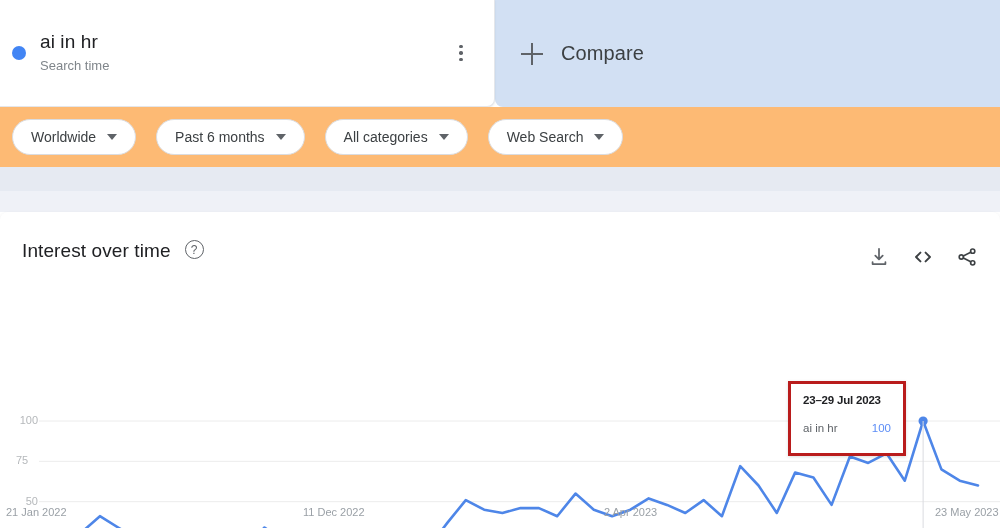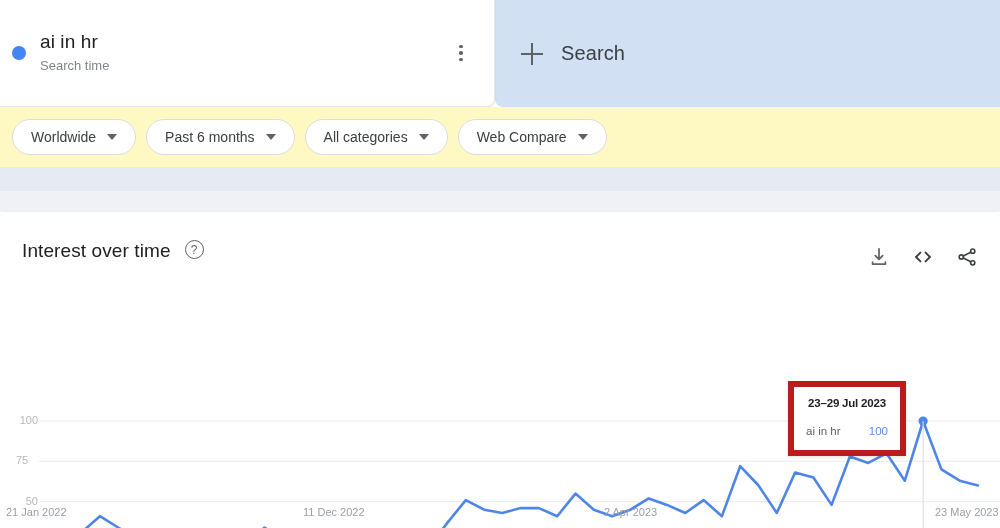--- a/index.html
+++ b/index.html
@@ -60,21 +60,21 @@
   .plus-icon::before, .plus-icon::after {
     content:""; position:absolute; background:#5f6368;
   }
   .plus-icon::before { left:0; top:10px; width:22px; height:2px; }
   .plus-icon::after  { top:0; left:10px; height:22px; width:2px; }
   .compare-label { font-size:20px; color:#3c4043; letter-spacing:.1px; }
 
   
   .chips {
     position:absolute; left:0; top:107px; width:1000px; height:60px;
-    background:#fef9c3; display:flex; align-items:center; padding-left:12px; gap:10px;
+    background:#fdba74; display:flex; align-items:center; padding-left:12px; gap:20px;
   }
   .chip {
     height:36px; border:1px solid #dadce0; border-radius:18px;
     display:inline-flex; align-items:center; justify-content:center;
     padding:0 18px; background:#fff; cursor:pointer;
     font-size:14px; color:#3c4043; white-space:nowrap;
   }
   .chip .caret {
     display:inline-block; margin-left:11px;
     width:0; height:0; border-left:5px solid transparent;
@@ -121,23 +121,23 @@
     position:absolute; font-size:11px; color:#b5b8bb; text-align:right;
     width:32px; left:6px; transform:translateY(-7px);
   }
   .xlab {
     position:absolute; font-size:11px; color:#9aa0a6; top:222px;
   }
 
   
   .tooltip {
     position:absolute; left:788px; top:381px; width:118px; height:75px;
-    background:#ffffff; border:6px solid #b91c1c;
+    background:#ffffff; border:3px solid #b91c1c;
     box-shadow:0 1px 3px rgba(60,64,67,.18);
-    padding:10px 12px 0 12px; z-index:30;text-align:center;
+    padding:10px 12px 0 12px; z-index:30;
   }
   .tt-date { font-size:11.5px; color:#202124; font-weight:bold; letter-spacing:-.2px; white-space:nowrap;}
   .tt-row { display:flex; align-items:center; margin-top:16px; }
   .tt-name { font-size:11.5px; color:#5f6368; }
   .tt-val  { font-size:11.5px; color:#5c8df6; margin-left:auto; }
 </style>
 </head>
 <body>
 
 <div class="page">
@@ -152,39 +152,39 @@
       </div>
       <div class="kebab">
         <i></i>
           <i></i>
           <i></i>
       </div>
     </div>
 
     <div class="compare-card">
       <span class="plus-icon"></span>
-      <span class="compare-label">Search</span>
+      <span class="compare-label">Compare</span>
     </div>
   </div>
 
   <div class="chips">
     <div class="chip">
       <span>Worldwide</span>
       <span class="caret"></span>
     </div>
     <div class="chip">
       <span>Past 6 months</span>
       <span class="caret"></span>
     </div>
     <div class="chip">
       <span>All categories</span>
       <span class="caret"></span>
     </div>
     <div class="chip">
-      <span>Web Compare</span>
+      <span>Web Search</span>
       <span class="caret"></span>
     </div>
   </div>
 
   <div class="band-dark"></div>
   <div class="band-light"></div>
 
   <div class="card">
 
     <div class="card-head">

